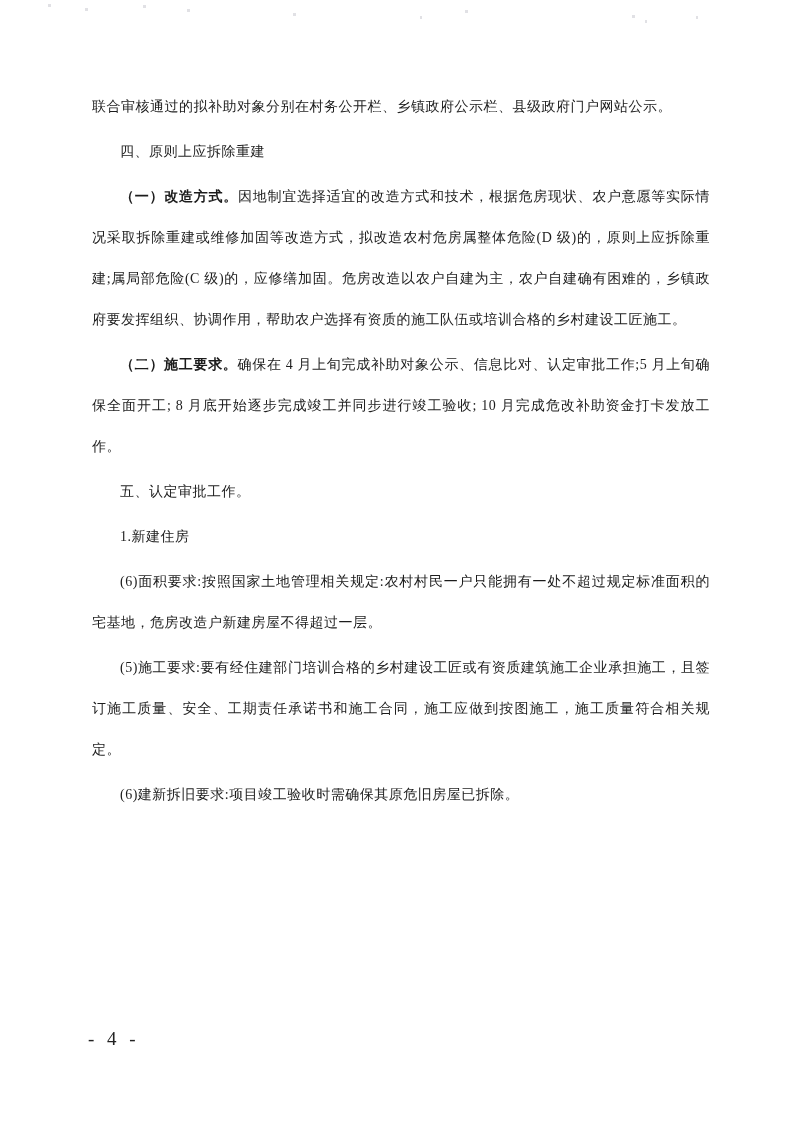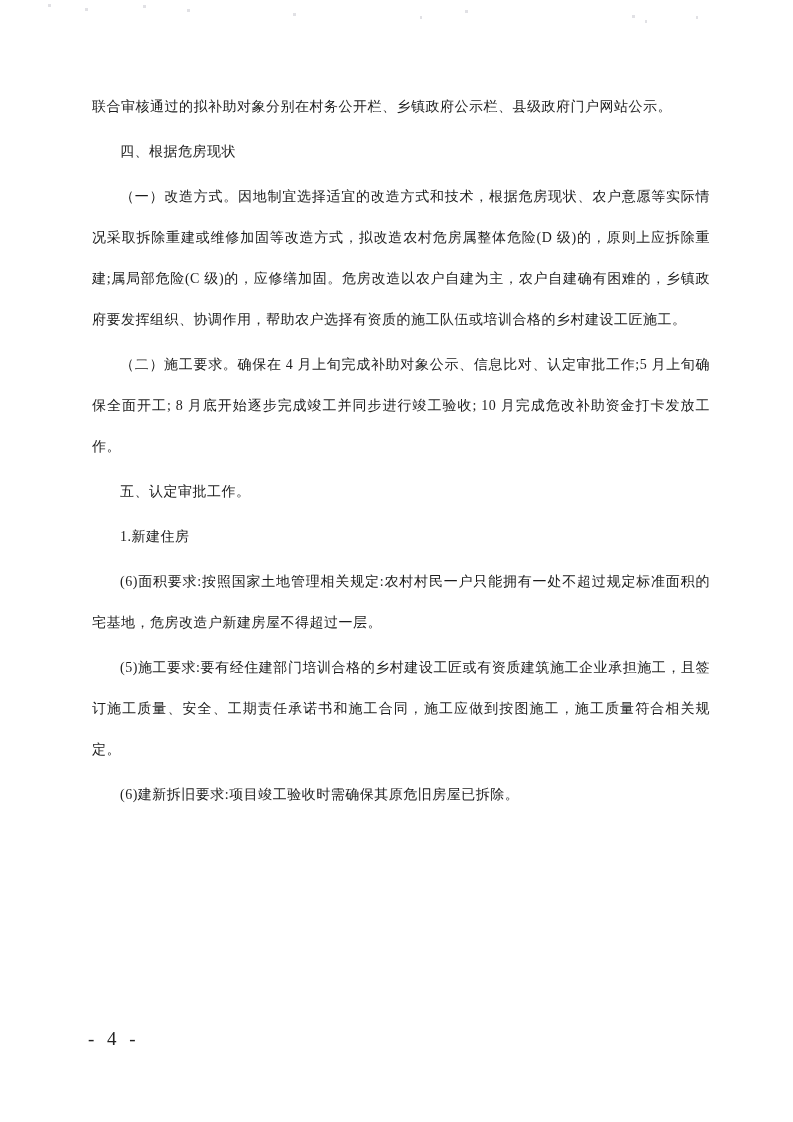--- a/index.html
+++ b/index.html
@@ -26,21 +26,21 @@
     margin: 4px;
     font-size: 14px;
     font-weight: 400;
     line-height: 41px;
     letter-spacing: 0.5px;
     text-align: justify;
     text-justify: inter-ideograph;
   }
   .indent { text-indent: 2em; }
   .cont   { text-indent: 0; }
-  .lead   { font-weight: 400; }
+  .lead   { font-weight: 700; }
   .h-sans {
     font-family: "Liberation Sans", "DejaVu Sans", sans-serif;
     font-weight: 700;
     text-indent: 2em;
     font-size: 22px;
   }
   .h-serif {
     font-weight: 700;
     text-indent: 2em;
   }
@@ -88,21 +88,21 @@
       <span></span>
       <span></span>
   </div>
 
   <div class="content">
 
     <p class="cont">
       <span>联合审核通过的拟补助对象分别在村务公开栏、乡镇政府公示栏、县级政府门户网站公示。</span>
     </p>
 
-    <h3 class="h-sans">四、根据危房现状</h3>
+    <h3 class="h-sans">四、原则上应拆除重建</h3>
 
     <p class="indent">
       <span class="lead">（一）改造方式。</span><span>因地制宜选择适宜的改造方式和技术，根据危房现状、农户意愿等实际情况采取拆除重建或维修加固等改造方式，拟改造农村危房属整体危险(D 级)的，原则上应拆除重建;属局部危险(C 级)的，应修缮加固。危房改造以农户自建为主，农户自建确有困难的，乡镇政府要发挥组织、协调作用，帮助农户选择有资质的施工队伍或培训合格的乡村建设工匠施工。</span>
     </p>
 
     <p class="indent">
       <span class="lead">（二）施工要求。</span><span>确保在 4 月上旬完成补助对象公示、信息比对、认定审批工作;5 月上旬确保全面开工; 8 月底开始逐步完成竣工并同步进行竣工验收; 10 月完成危改补助资金打卡发放工作。</span>
     </p>
 
     <h3 class="h-sans">五、认定审批工作。</h3>

